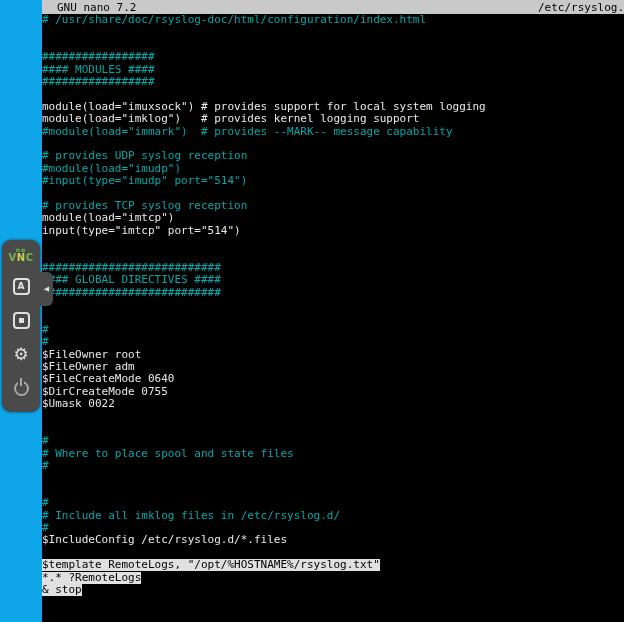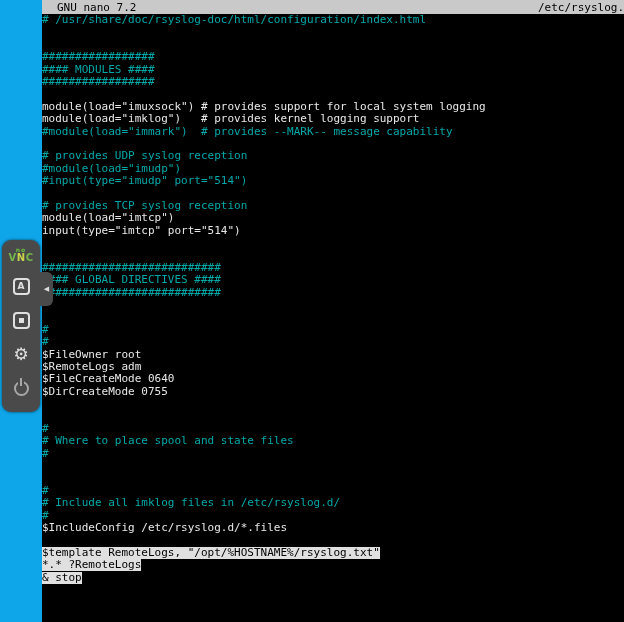--- a/index.html
+++ b/index.html
@@ -82,23 +82,24 @@
         <div class="line normal"></div>
         <div class="line normal"></div>
         <div class="line comment">###########################</div>
         <div class="line comment">#### GLOBAL DIRECTIVES ####</div>
         <div class="line comment">###########################</div>
         <div class="line normal"></div>
         <div class="line normal"></div>
         <div class="line comment">#</div>
         <div class="line comment">#</div>
         <div class="line normal">$FileOwner root</div>
-        <div class="line normal">$RemoteLogs adm</div>
+        <div class="line normal">$FileOwner adm</div>
         <div class="line normal">$FileCreateMode 0640</div>
         <div class="line normal">$DirCreateMode 0755</div>
+        <div class="line normal">$Umask 0022</div>
         <div class="line normal"></div>
         <div class="line normal"></div>
         <div class="line comment">#</div>
         <div class="line comment"># Where to place spool and state files</div>
         <div class="line comment">#</div>
         <div class="line normal"></div>
         <div class="line normal"></div>
         <div class="line comment">#</div>
         <div class="line comment"># Include all imklog files in /etc/rsyslog.d/</div>
         <div class="line comment">#</div>

